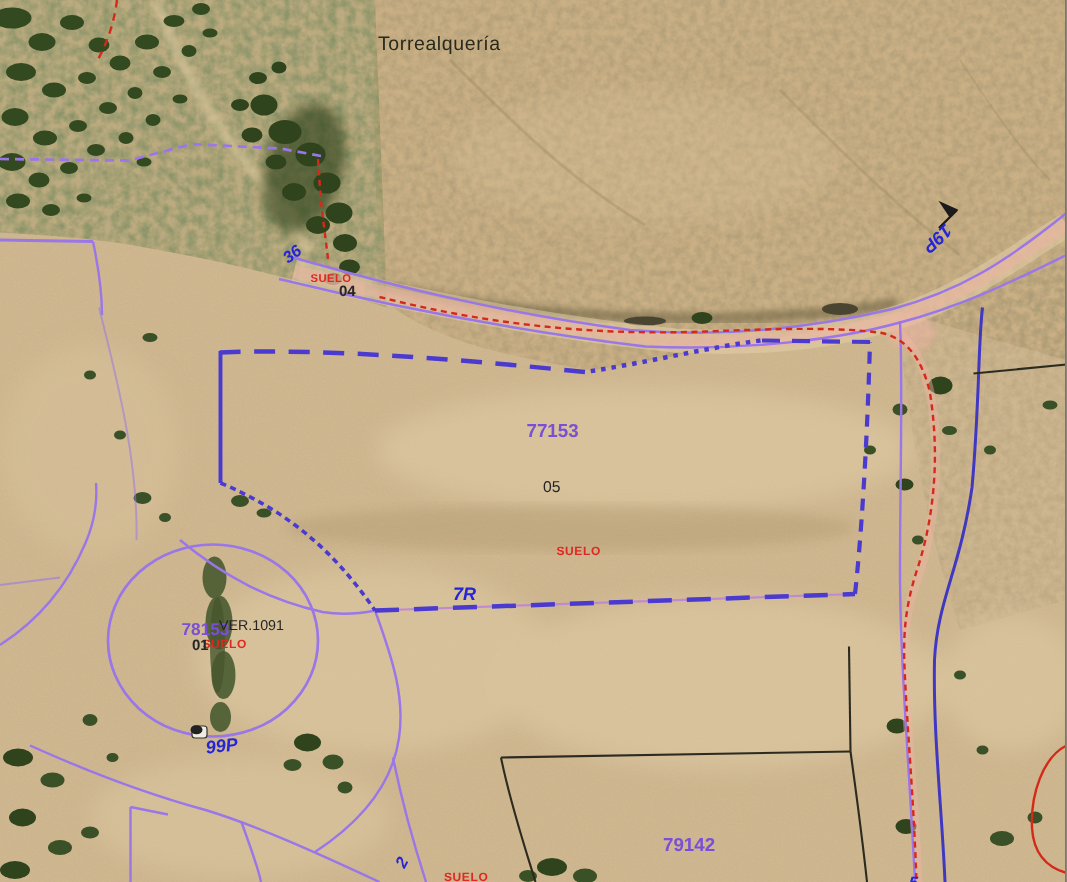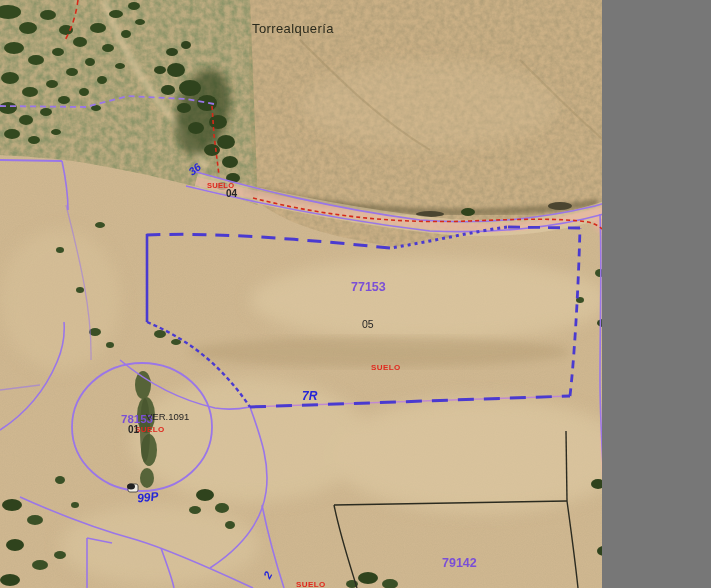--- a/index.html
+++ b/index.html
@@ -1,16 +1,16 @@
 <!DOCTYPE html>
 <html><head>
 <meta charset="utf-8">
 <style>
   html,body{margin:0;padding:0;background:#777;}
-  #stage{width:602px;height:588px;position:relative;overflow:hidden;font-family:"Liberation Sans",sans-serif;}
+  #stage{width:710px;height:588px;position:relative;overflow:hidden;font-family:"Liberation Sans",sans-serif;}
   svg{display:block;}
   .lbl{font-family:"Liberation Sans",sans-serif;}
   .place{font-size:13px;font-weight:500;letter-spacing:.4px;fill:#2a2a1c;}
   .pnum{font-size:12.5px;font-weight:bold;}
   .pnum-sm{font-size:11.5px;font-weight:bold;}
   .roadlbl{font-size:12px;font-weight:bold;font-style:italic;}
   .roadlbl-sm{font-size:11px;font-weight:bold;font-style:italic;}
   .soil{font-size:8px;font-weight:bold;letter-spacing:.4px;}
   .soil-sm{font-size:7.5px;font-weight:bold;letter-spacing:.3px;}
   .blk{font-size:10.5px;}

